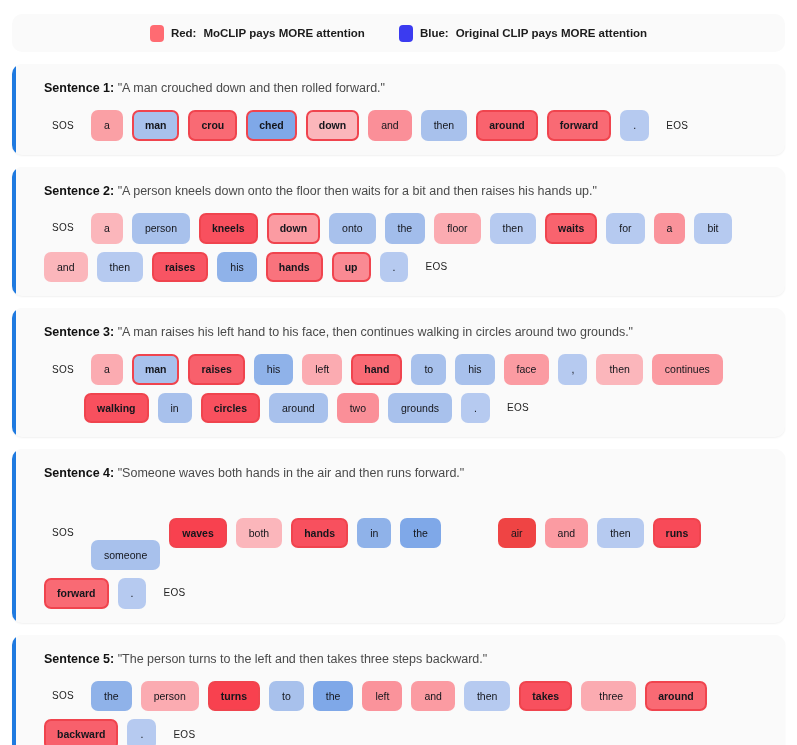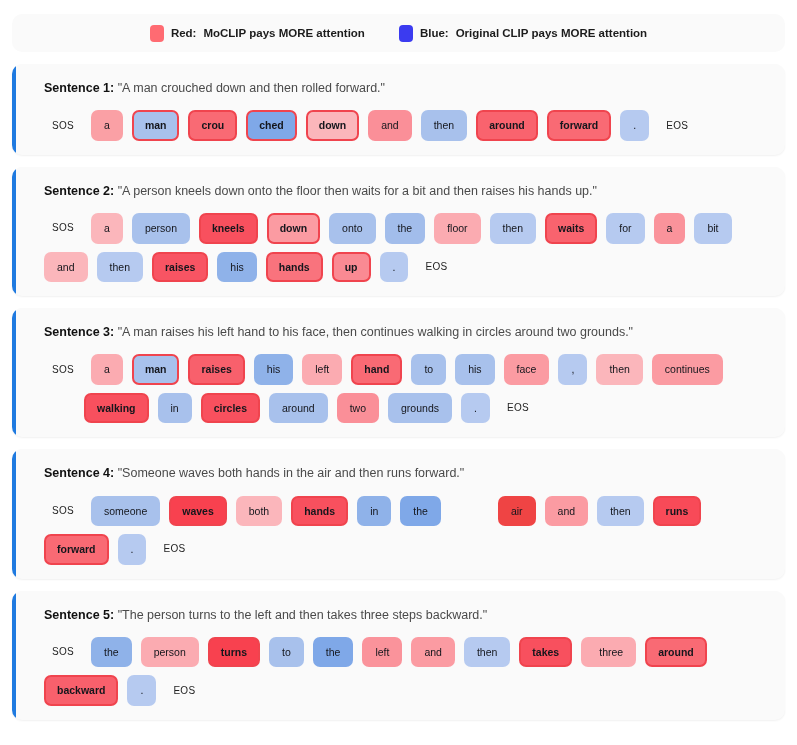--- a/index.html
+++ b/index.html
@@ -192,21 +192,21 @@
         <span class="token" style="background: rgb(250, 143, 152);">two</span>
         <span class="token" style="background: rgb(168, 193, 236);">grounds</span>
         <span class="token" style="background: rgb(182, 202, 240);">.</span>
         <span class="token plain">EOS</span>
       </div>
     </div>
     <div class="card">
       <div class="card-title"><span class="label">Sentence 4:</span> <span class="sentence-text">"Someone waves both hands in the air and then runs forward."</span></div>
       <div class="tokens">
         <span class="token plain">SOS</span>
-        <span class="token" style="background: rgb(168, 193, 236);">someone</span>
+        <span class="token" style="background: rgb(168, 193, 236); margin-top: 44px;">someone</span>
         <span class="token action" style="background: rgb(248, 65, 79);">waves</span>
         <span class="token" style="background: rgb(251, 182, 187);">both</span>
         <span class="token action" style="background: rgb(248, 80, 94);">hands</span>
         <span class="token" style="background: rgb(143, 178, 233);">in</span>
         <span class="token" style="background: rgb(127, 168, 232);">the</span>
         <span class="token" style="background: #ef4444; margin-left: 48px;">air</span>
         <span class="token" style="background: rgb(251, 155, 162);">and</span>
         <span class="token" style="background: rgb(182, 202, 240);">then</span>
         <span class="token action" style="background: rgb(248, 74, 88);">runs</span>
         <span class="token action" style="background: rgb(249, 106, 116);">forward</span>

